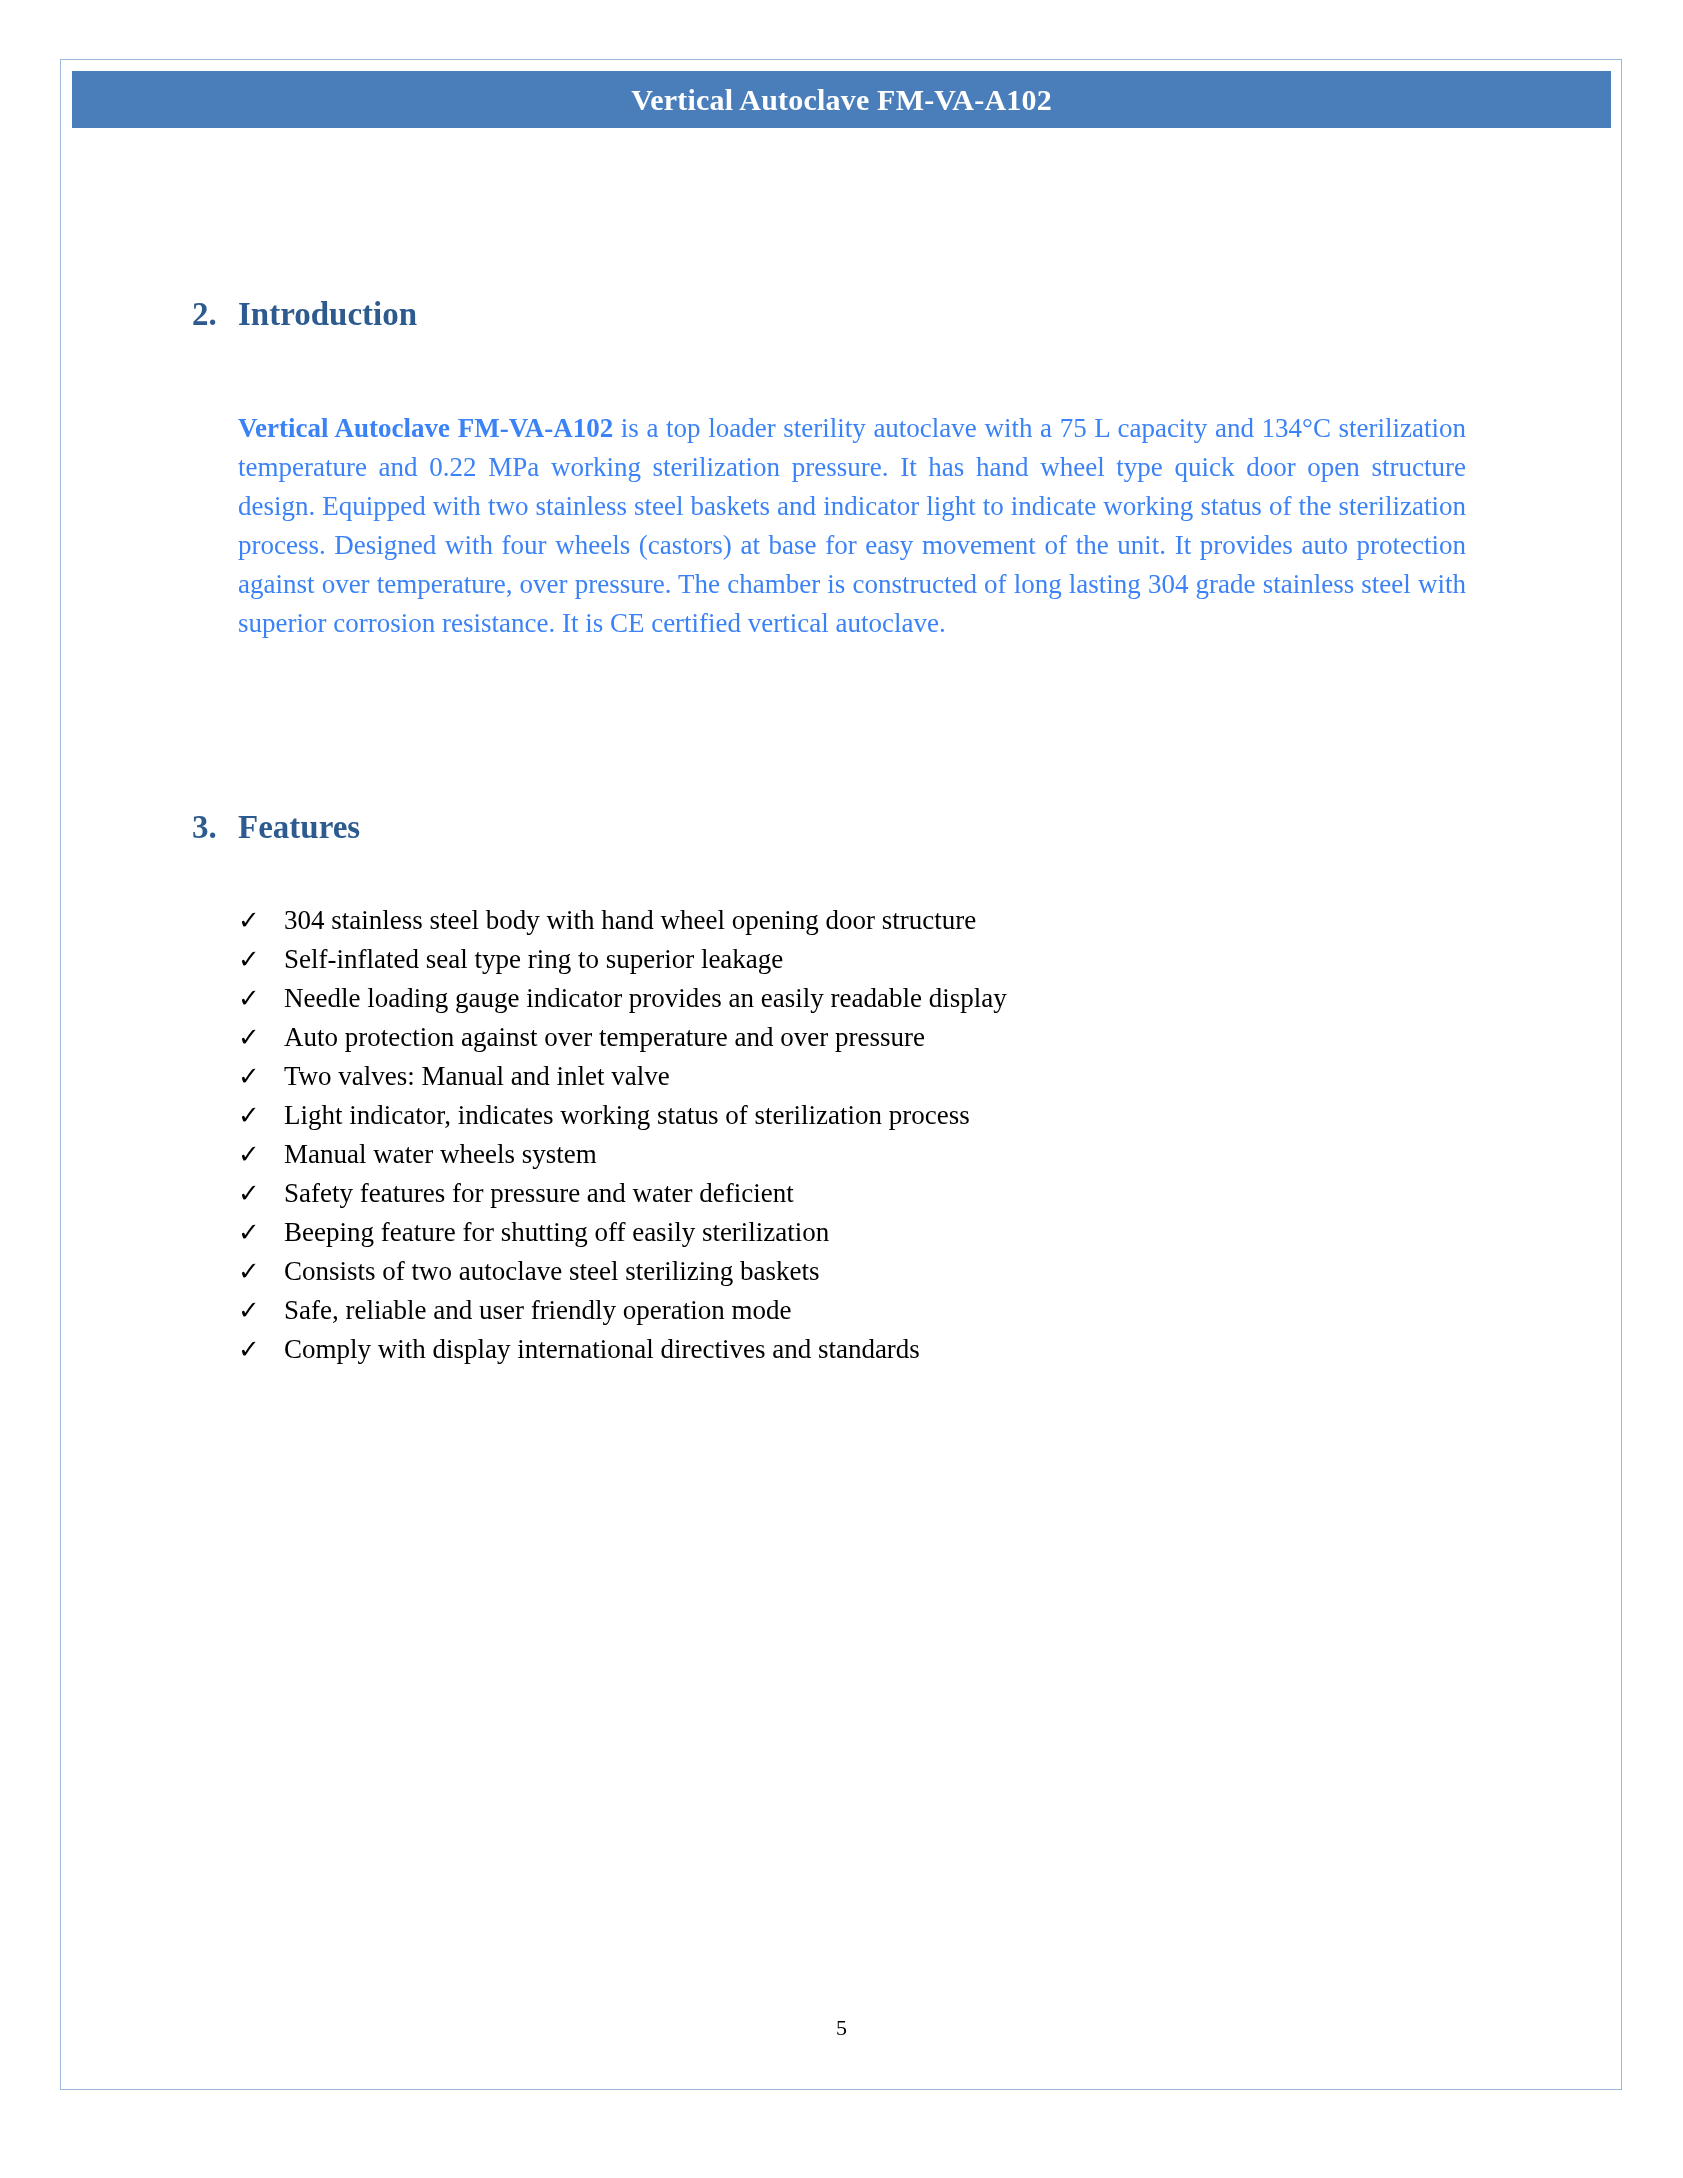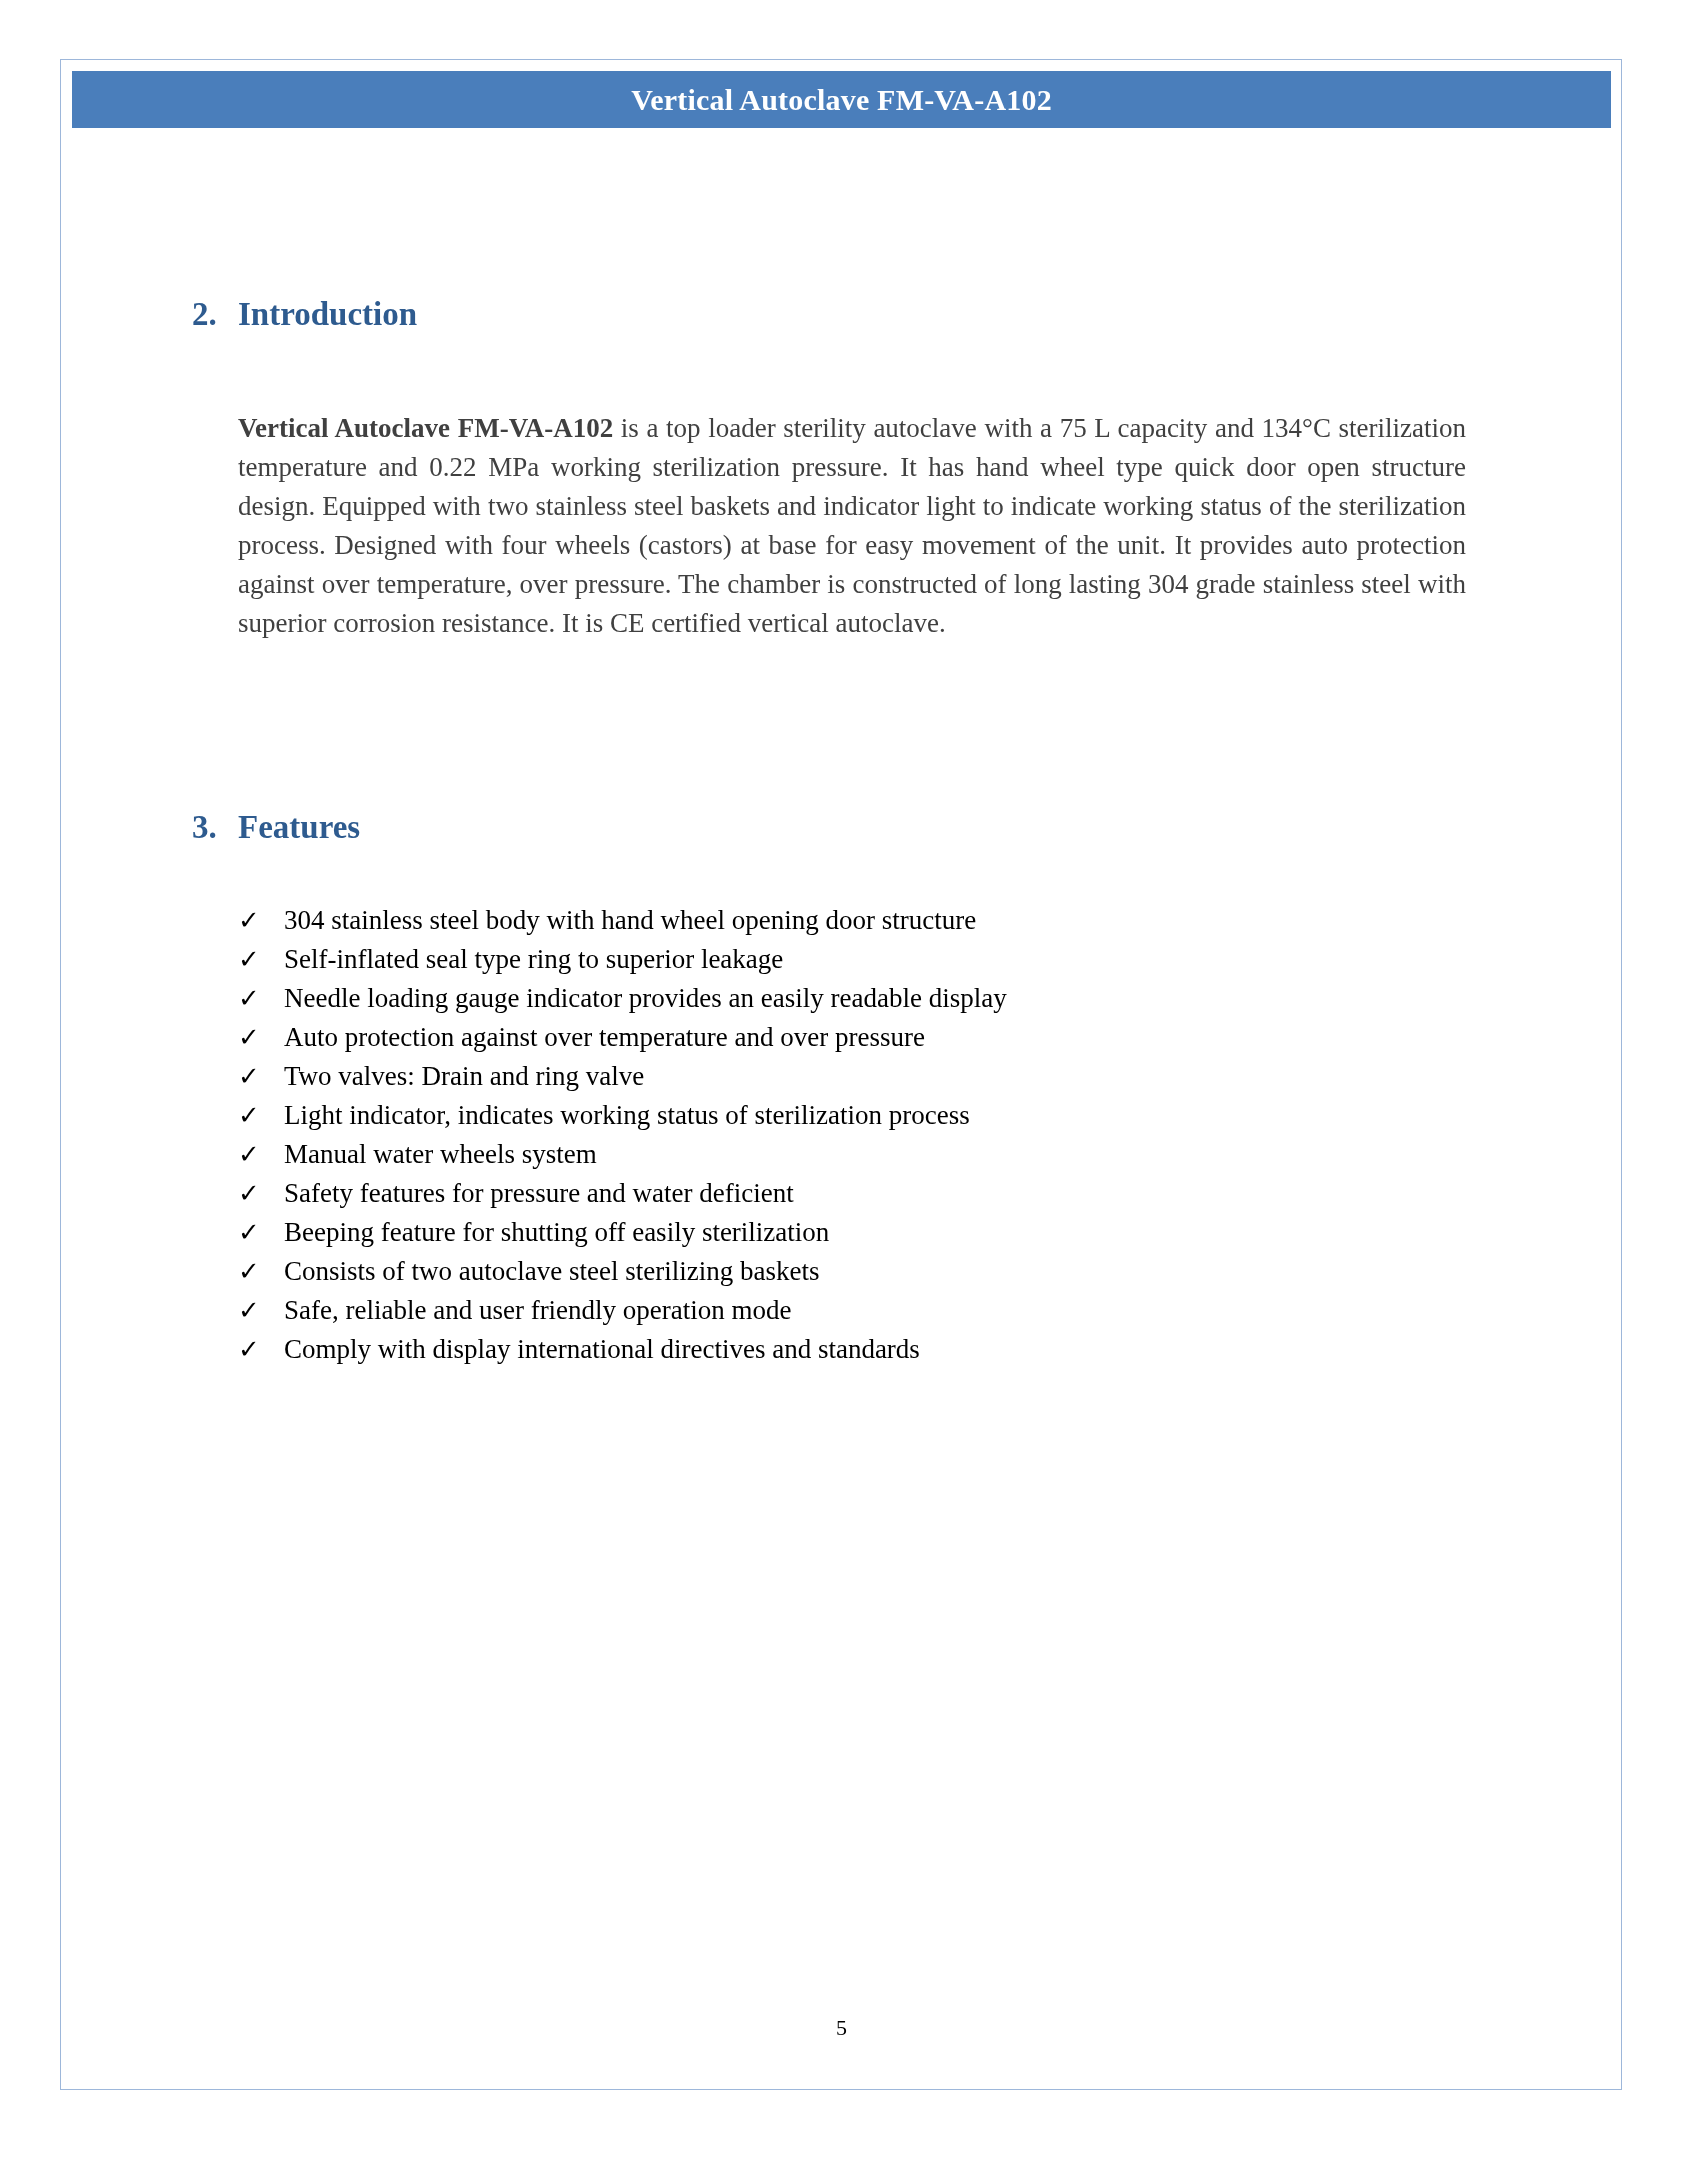--- a/index.html
+++ b/index.html
@@ -84,21 +84,21 @@
   .body-paragraph {
     position: absolute;
     left: 238px;
     top: 382px;
     width: 1228px;
     text-align: justify;
     text-justify: inter-word;
     font-family: "Liberation Serif", "DejaVu Serif", serif;
     font-size: 27px;
     line-height: 39px;
-    color: #404040;
+    color: #3b82f6;
   }
   .body-paragraph b {
     font-weight: bold;
   }
 
   
   .feature-list {
     position: absolute;
     left: 238px;
     top: 901px;
@@ -175,21 +175,21 @@
       <li class="feature-item">
         <span class="check-icon">✓</span>
         <span class="feature-text">Needle loading gauge indicator provides an easily readable display</span>
       </li>
       <li class="feature-item">
         <span class="check-icon">✓</span>
         <span class="feature-text">Auto protection against over temperature and over pressure</span>
       </li>
       <li class="feature-item">
         <span class="check-icon">✓</span>
-        <span class="feature-text">Two valves: Drain and ring valve</span>
+        <span class="feature-text">Two valves: Manual and inlet valve</span>
       </li>
       <li class="feature-item">
         <span class="check-icon">✓</span>
         <span class="feature-text">Light indicator, indicates working status of sterilization process</span>
       </li>
       <li class="feature-item">
         <span class="check-icon">✓</span>
         <span class="feature-text">Manual water wheels system</span>
       </li>
       <li class="feature-item">

